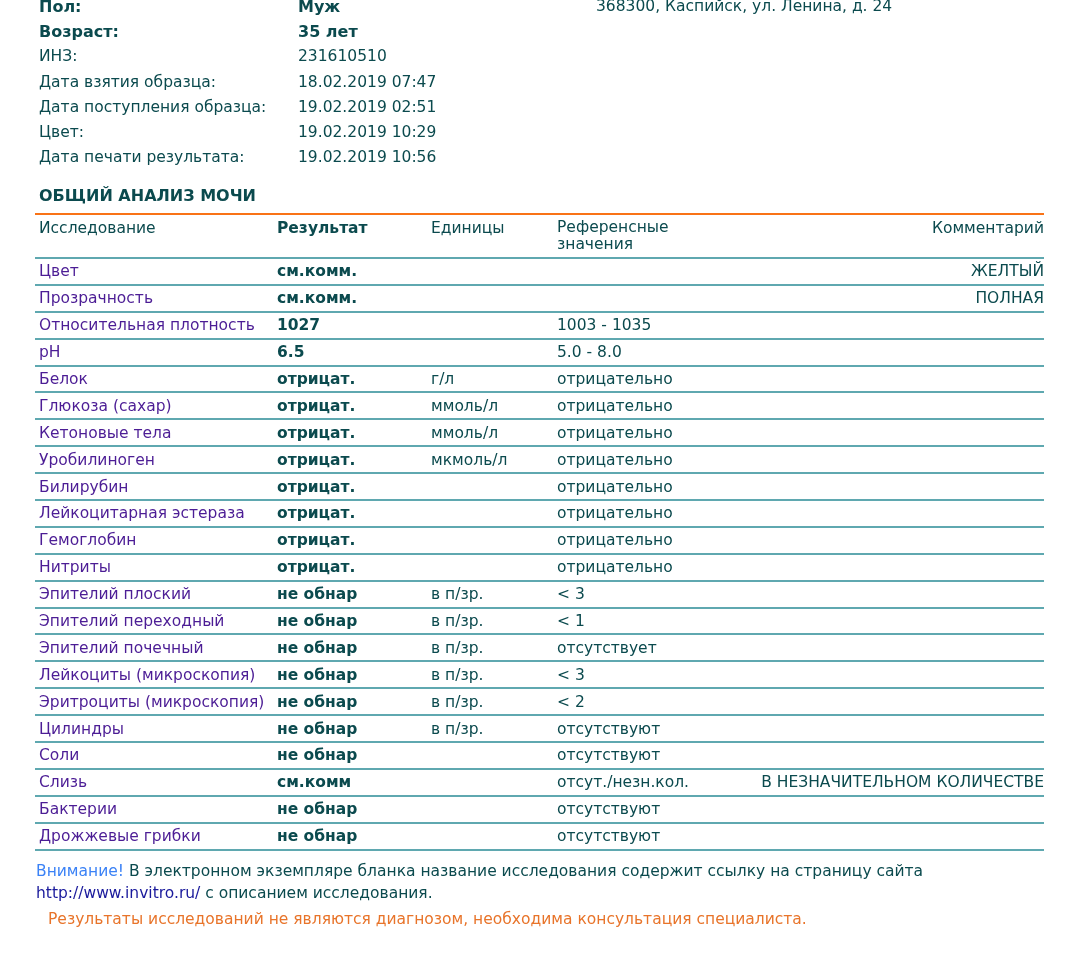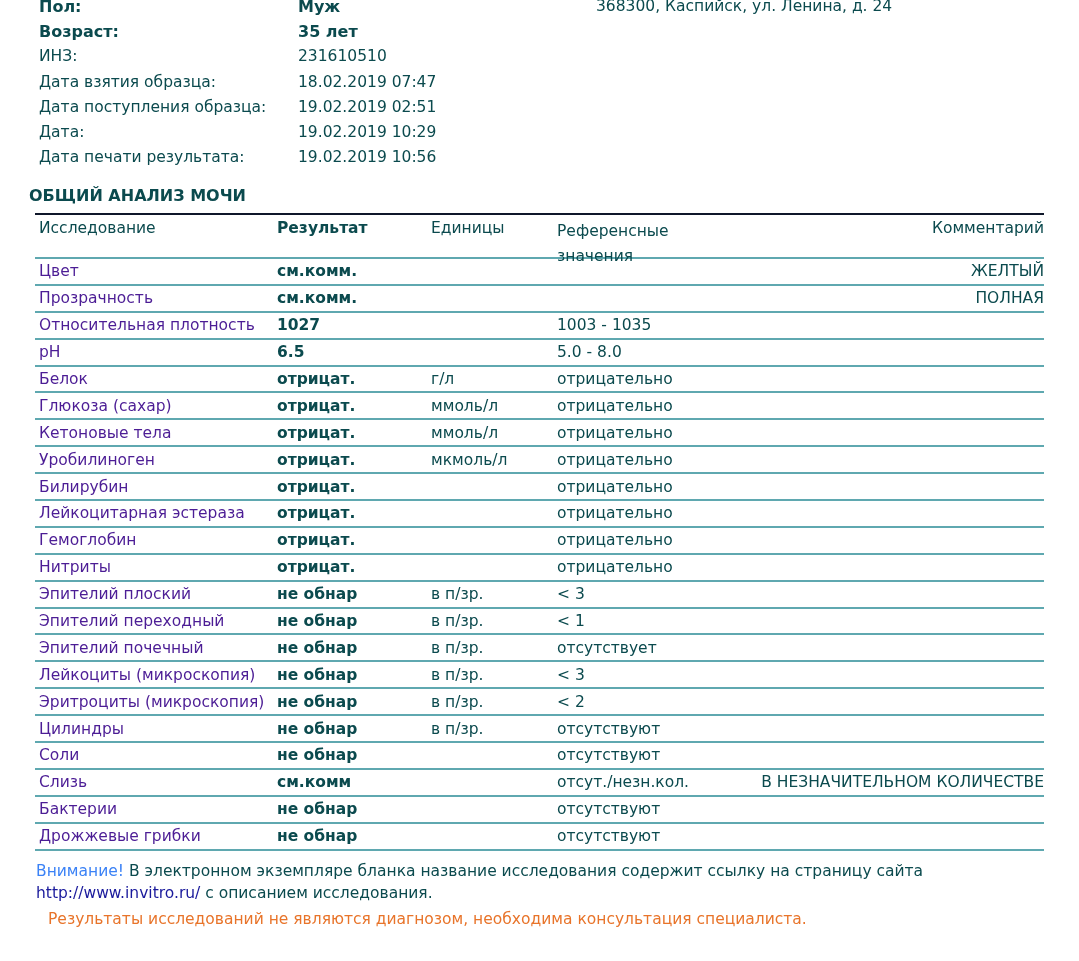--- a/index.html
+++ b/index.html
@@ -8,33 +8,33 @@
     font-family: "DejaVu Sans", "Liberation Sans", sans-serif;
     color: #0b4a4e; font-size: 15.5px;
   }
   .info { position: absolute; left: 39px; top: -6px; }
   .info-row { height: 25.2px; line-height: 25.2px; display: flex; white-space: nowrap; }
   .info-label { width: 259px; }
   .info-value { width: 300px; }
   .info-row.bold { font-weight: bold; font-size: 16px; }
   .address { position: absolute; left: 596px; top: -6px; line-height: 25px; white-space: nowrap; }
   .section-title {
-    position: absolute; left: 29px; top: 186px; font-weight: bold; font-size: 16px;
+    position: absolute; left: 39px; top: 186px; font-weight: bold; font-size: 16px;
     color: #0b4a4e; white-space: nowrap;
   }
-  .table { position: absolute; left: 35px; top: 213px; width: 1009px; border-top: 2px solid #0f172a; }
+  .table { position: absolute; left: 35px; top: 213px; width: 1009px; border-top: 2px solid #f97316; }
   .row { display: flex; border-bottom: 2px solid #5fa8b0; height: 24.9px; align-items: center; white-space: nowrap; }
   .row.header { height: 42px; align-items: flex-start; }
   .c1 { width: 242px; padding-left: 4px; box-sizing: border-box; }
   .c2 { width: 154px; padding-left: 0; box-sizing: border-box; }
   .c3 { width: 126px; box-sizing: border-box; }
   .c4 { width: 160px; box-sizing: border-box; }
   .c5 { flex: 1; box-sizing: border-box; text-align: right; }
   .header .c1, .header .c2, .header .c3, .header .c4, .header .c5 { padding-top: 4px; line-height: 18px; white-space: normal; }
-  .header .c4 { line-height: 25px; }
+  .header .c4 { line-height: 17px; }
   .header .c5 { padding-left: 11px; }
   .row .c1 a { color: #4c1d95; text-decoration: none; }
   .row .c2 { font-weight: bold; color: #0b4a4e; }
   .notes { position: absolute; left: 36px; top: 860px; line-height: 22px; }
   .warn { color: #3b82f6; }
   .link { color: #1a1a9c; text-decoration: none; }
   .disclaimer { position: absolute; left: 48px; top: 910px; color: #e8742a; white-space: nowrap; }
 </style>
 </head>
 <body>
@@ -54,21 +54,21 @@
     </div>
     <div class="info-row">
       <span class="info-label">Дата взятия образца:</span>
       <span class="info-value">18.02.2019 07:47</span>
     </div>
     <div class="info-row">
       <span class="info-label">Дата поступления образца:</span>
       <span class="info-value">19.02.2019 02:51</span>
     </div>
     <div class="info-row">
-      <span class="info-label">Дата:</span>
+      <span class="info-label">Цвет:</span>
       <span class="info-value">19.02.2019 10:29</span>
     </div>
     <div class="info-row">
       <span class="info-label">Дата печати результата:</span>
       <span class="info-value">19.02.2019 10:56</span>
     </div>
   </div>
 <div class="address">368300, Каспийск, ул. Ленина, д. 24</div>
 
 <div class="section-title">ОБЩИЙ АНАЛИЗ МОЧИ</div>

